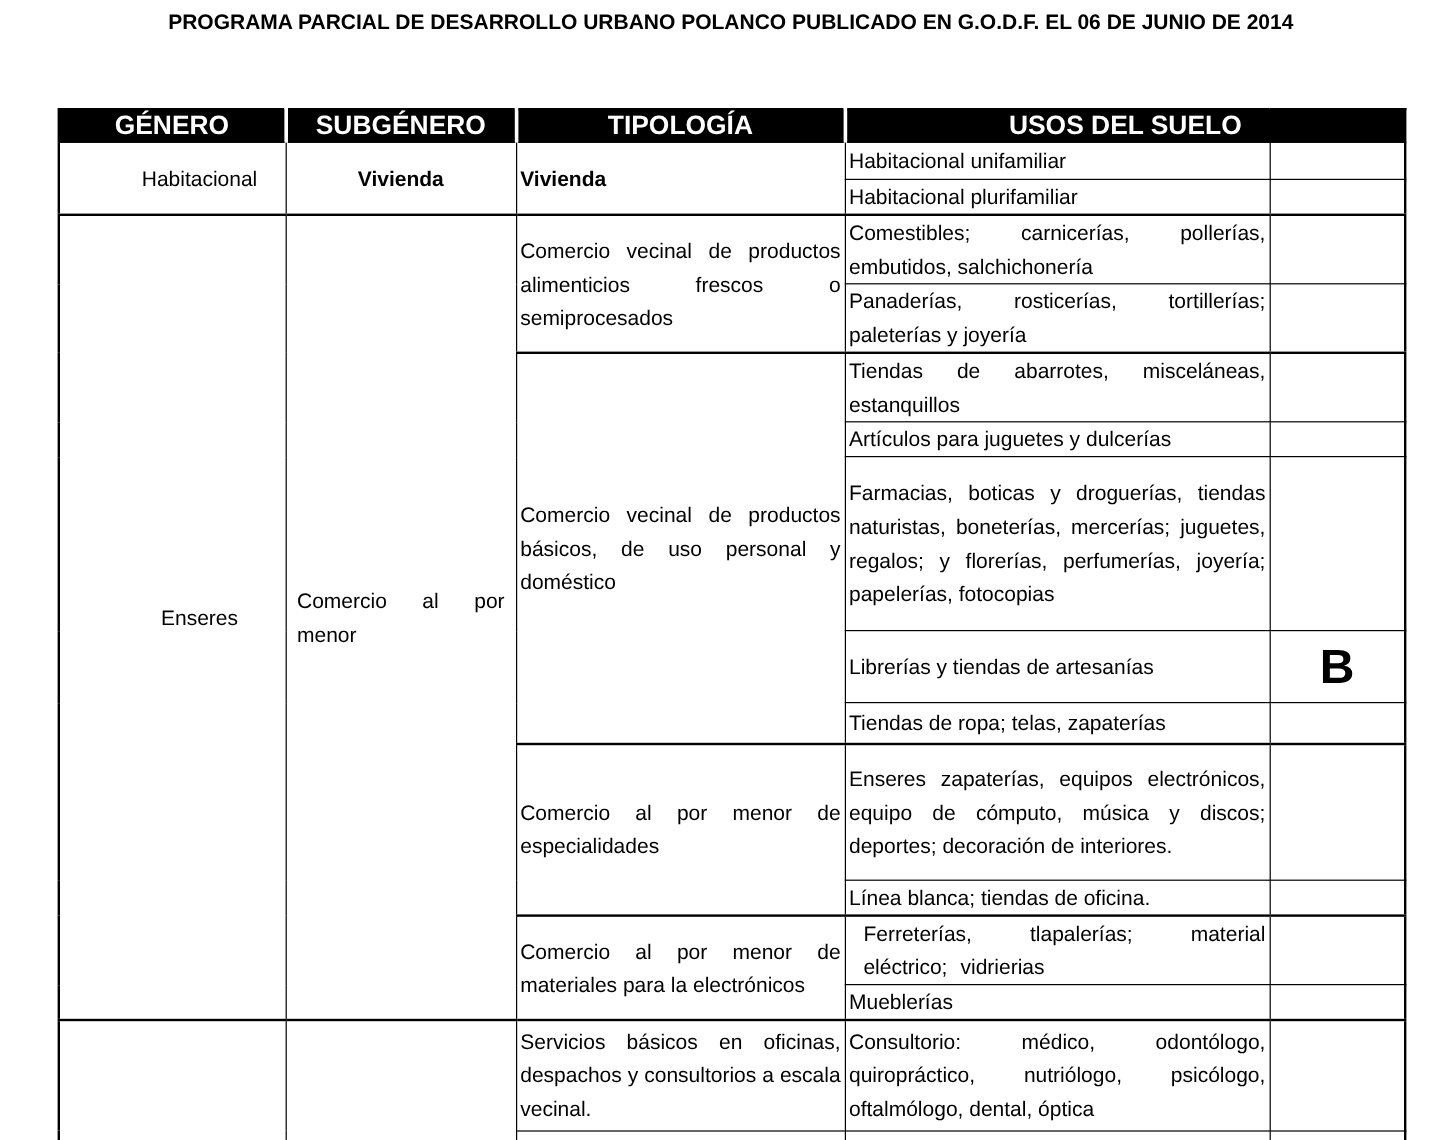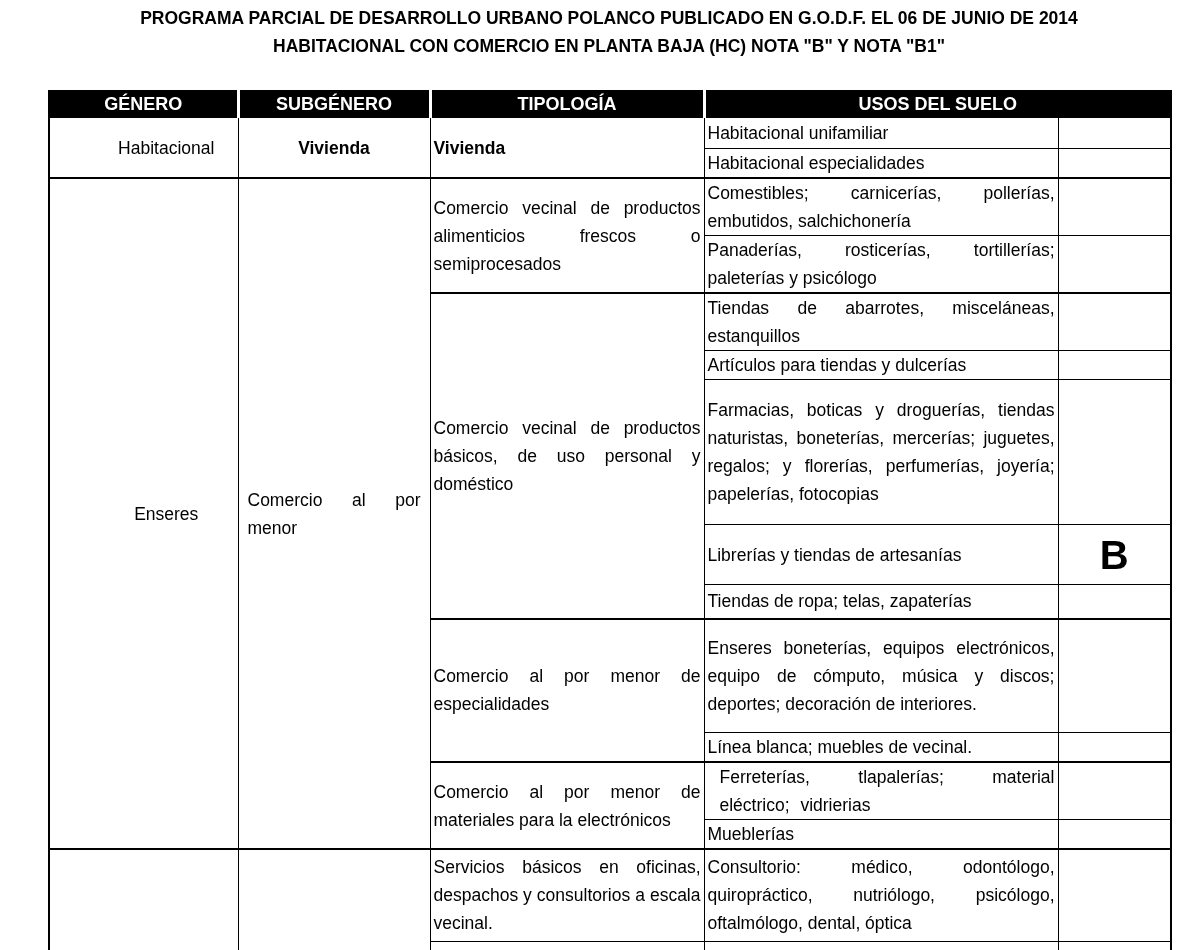--- a/index.html
+++ b/index.html
@@ -15,21 +15,21 @@
     text-align: center; font-weight: bold;
     font-size: 17.5px; line-height: 27.5px; color: #000;
   }
   table.uses {
     position: absolute; left: 48px; top: 90px; width: 1122px;
     border-collapse: collapse; table-layout: fixed;
     border: 2px solid #000;
   }
   th {
     background: #000; color: #fff;
-    font-size: 18px; font-weight: bold;
+    font-size: 22px; font-weight: bold;
     height: 25px; text-align: center; vertical-align: middle;
     border-left: 3px solid #fff; padding: 0;
   }
   th.first { border-left: 2px solid #000; }
   td {
     border: 1px solid #000;
     vertical-align: middle;
     font-size: 17.5px; line-height: 28px; color: #000;
     padding: 0 3px; overflow: hidden;
     word-wrap: break-word;
@@ -53,21 +53,20 @@
   tr.r13 { height: 24px; }  tr.r14 { height: 92px; }
   tr.r15 { height: 80px; }
 </style>
 </head>
 <body>
 
 <div class="page">
 
   <div class="titles">
     <div>PROGRAMA PARCIAL DE DESARROLLO URBANO POLANCO PUBLICADO EN G.O.D.F. EL 06 DE JUNIO DE 2014</div>
-    <div>HABITACIONAL CON COMERCIO EN PLANTA BAJA (HC) NOTA "B" Y NOTA "B1"</div>
   </div>
 
   <table class="uses">
     <colgroup>
       <col style="width:189px">
         <col style="width:192px">
         <col style="width:274px">
         <col style="width:354px">
         <col style="width:113px">
     </colgroup>
@@ -81,65 +80,65 @@
     </thead>
     <tbody>
       <tr class="r1">
         <td class="genero" rowspan="2">Habitacional</td>
         <td class="subgenero center" rowspan="2">Vivienda</td>
         <td class="tip center" rowspan="2">Vivienda</td>
         <td class="uso">Habitacional unifamiliar</td>
         <td class="nota"></td>
       </tr>
       <tr class="r2">
-        <td class="uso">Habitacional especialidades</td>
+        <td class="uso">Habitacional plurifamiliar</td>
         <td class="nota"></td>
       </tr>
 
       <tr class="r3">
         <td class="genero bt2" rowspan="11">Enseres</td>
         <td class="subgenero bt2" rowspan="11">Comercio al por menor</td>
         <td class="tip bt2" rowspan="2">Comercio vecinal de productos alimenticios frescos o semiprocesados</td>
         <td class="uso bt2">Comestibles; carnicerías, pollerías, embutidos, salchichonería</td>
         <td class="nota bt2"></td>
       </tr>
       <tr class="r4">
-        <td class="uso">Panaderías, rosticerías, tortillerías; paleterías y psicólogo</td>
+        <td class="uso">Panaderías, rosticerías, tortillerías; paleterías y joyería</td>
         <td class="nota"></td>
       </tr>
 
       <tr class="r5">
         <td class="tip bt2" rowspan="5">Comercio vecinal de productos básicos, de uso personal y doméstico</td>
         <td class="uso bt2">Tiendas de abarrotes, misceláneas, estanquillos</td>
         <td class="nota bt2"></td>
       </tr>
       <tr class="r6">
-        <td class="uso">Artículos para tiendas y dulcerías</td>
+        <td class="uso">Artículos para juguetes y dulcerías</td>
         <td class="nota"></td>
       </tr>
       <tr class="r7">
         <td class="uso">Farmacias, boticas y droguerías, tiendas naturistas, boneterías, mercerías; juguetes, regalos; y florerías, perfumerías, joyería; papelerías, fotocopias</td>
         <td class="nota"></td>
       </tr>
       <tr class="r8">
         <td class="uso">Librerías y tiendas de artesanías</td>
         <td class="nota">B</td>
       </tr>
       <tr class="r9">
         <td class="uso">Tiendas de ropa; telas, zapaterías</td>
         <td class="nota"></td>
       </tr>
 
       <tr class="r10">
         <td class="tip bt2" rowspan="2">Comercio al por menor de especialidades</td>
-        <td class="uso bt2">Enseres boneterías, equipos electrónicos, equipo de cómputo, música y discos; deportes; decoración de interiores.</td>
+        <td class="uso bt2">Enseres zapaterías, equipos electrónicos, equipo de cómputo, música y discos; deportes; decoración de interiores.</td>
         <td class="nota bt2"></td>
       </tr>
       <tr class="r11">
-        <td class="uso">Línea blanca; muebles de vecinal.</td>
+        <td class="uso">Línea blanca; tiendas de oficina.</td>
         <td class="nota"></td>
       </tr>
 
       <tr class="r12">
         <td class="tip bt2" rowspan="2">Comercio al por menor de materiales para la electrónicos</td>
         <td class="uso bt2 ws6">Ferreterías, tlapalerías; material eléctrico; vidrierias</td>
         <td class="nota bt2"></td>
       </tr>
       <tr class="r13">
         <td class="uso">Mueblerías</td>

